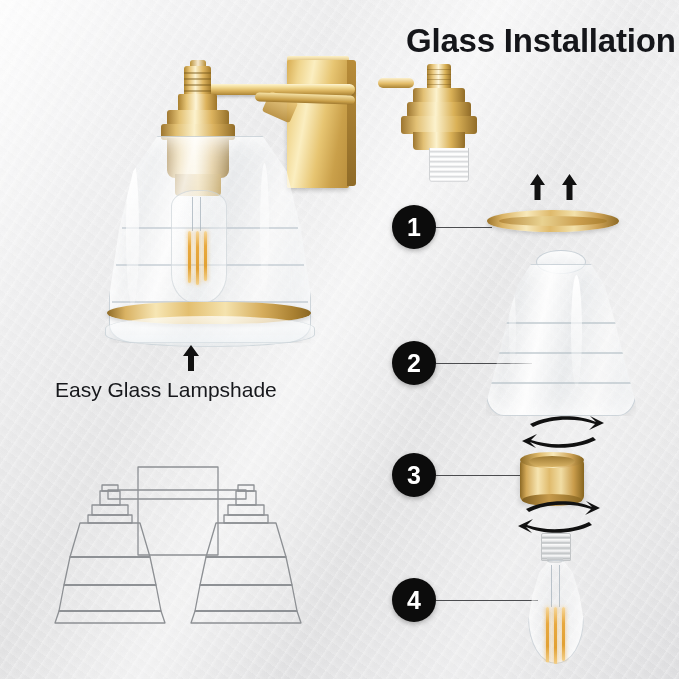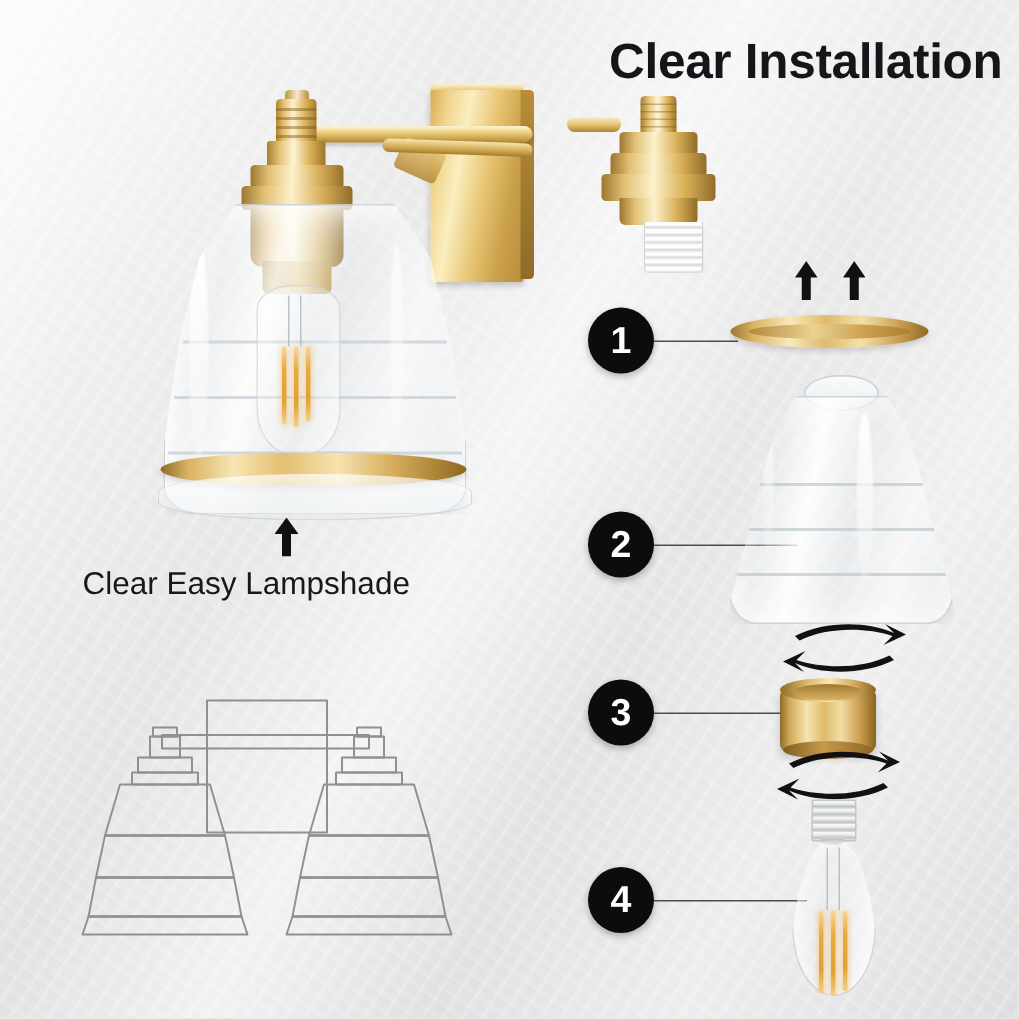--- a/index.html
+++ b/index.html
@@ -178,21 +178,21 @@
 
   
   #linedraw{position:absolute;left:52px;top:445px;width:300px;height:200px;}
 </style>
 </head>
 <body>
 
 <div id="stage">
   <div class="tex"></div>
 
-  <div id="title">Clear Installation</div>
+  <div id="title">Glass Installation</div>
 
   <div id="fixture">
     <div class="bp-top"></div>
     <div class="bp"></div>
     <div class="bp-r"></div>
 
     <div class="arm"></div>
     <div class="armjoint"></div>
     <div class="arm2"></div>
 
@@ -225,21 +225,21 @@
       <div class="fil" style="left:32px;top:40px;height:50px"></div>
     </div>
 
     <div class="ring-gold"></div>
     <div class="shade-foot"></div>
   </div>
 
   <svg id="caption-arrow" viewBox="0 0 16 26">
     <path d="M8 0 L16 11 L11 11 L11 26 L5 26 L5 11 L0 11 Z" fill="#111"></path>
   </svg>
-  <div id="caption">Clear Easy Lampshade</div>
+  <div id="caption">Easy Glass Lampshade</div>
 
   <div class="arm-r"></div>
   <div class="ex" id="soc">
     <div class="sn">
       <i style="top:5px"></i>
         <i style="top:10px"></i>
         <i style="top:15px"></i>
         <i style="top:20px"></i>
     </div>
     <div class="sc" style="left:20px;top:26px;width:52px;height:16px"></div>

